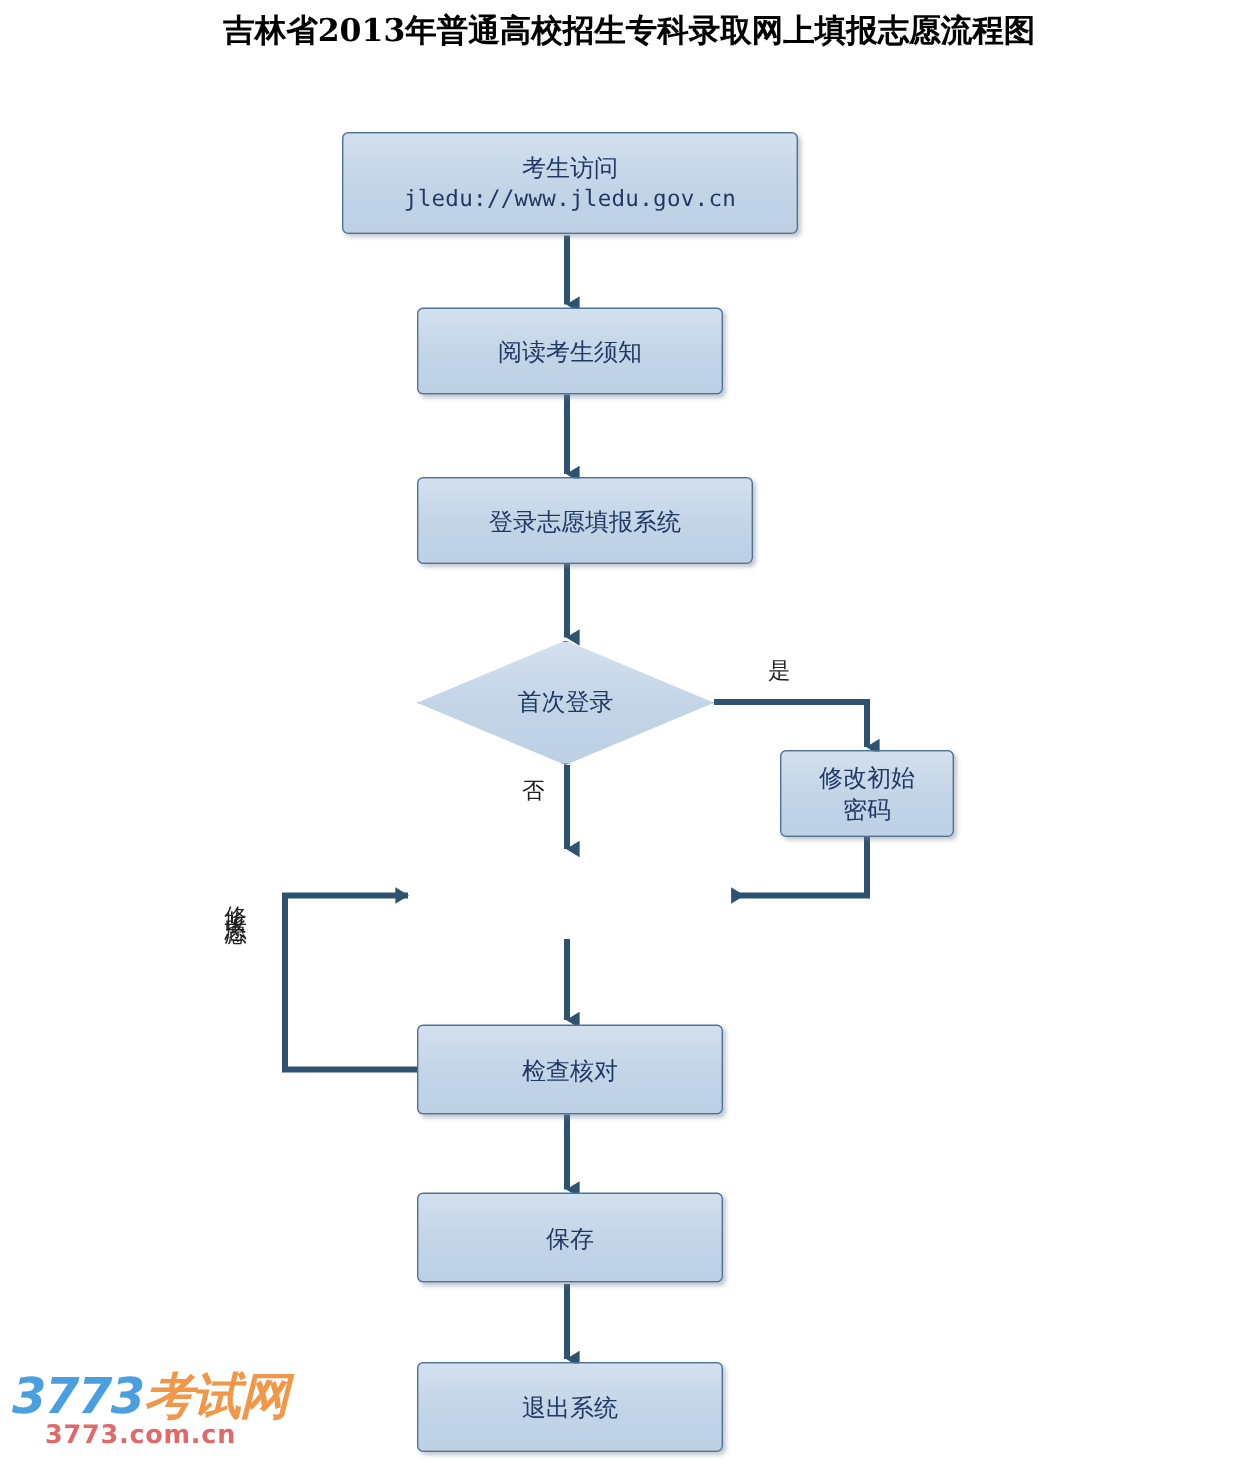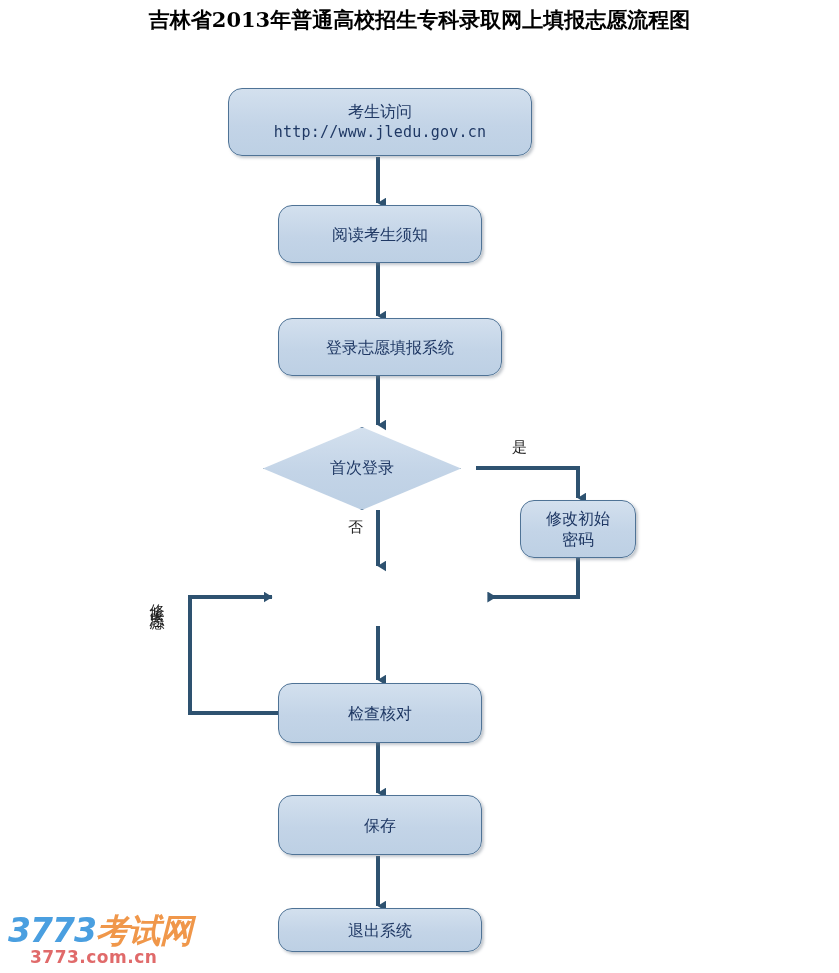--- a/index.html
+++ b/index.html
@@ -45,21 +45,21 @@
     width: 839px;
     height: 973px;
   }
 
   
   .node {
     position: absolute;
     box-sizing: border-box;
     background: linear-gradient(to bottom, #d3e0ee 0%, #c3d4e7 55%, #bdd0e4 100%);
     border: 1px solid #4f7396;
-    border-radius: 14px;
+    border-radius: 4px;
     box-shadow: 2px 2px 3px rgba(120,130,145,0.45);
     display: flex;
     align-items: center;
     justify-content: center;
     text-align: center;
     color: #1f3864;
     font-family: "DejaVu Sans", "Liberation Sans", sans-serif;
     font-size: 16px;
     line-height: 21px;
     z-index: 3;
@@ -178,54 +178,54 @@
     <path d="M278,713 L190,713 L190,597 L272,597" fill="none" stroke="#2e5270" stroke-width="4" marker-end="url(#arrowRight)"></path>
 
     <line x1="378" y1="743" x2="378" y2="793" stroke="#2e5270" stroke-width="4" marker-end="url(#arrowDown)"></line>
 
     <line x1="378" y1="856" x2="378" y2="906" stroke="#2e5270" stroke-width="4" marker-end="url(#arrowDown)"></line>
   </svg>
 
   <div class="node" style="left:228px; top:88px; width:304px; height:68px;">
     <div>
       <span class="line">考生访问</span>
-      <span class="line mono">http://www.jledu.gov.cn</span>
+      <span class="line mono">jledu://www.jledu.gov.cn</span>
     </div>
   </div>
 
   <div class="node" style="left:278px; top:205px; width:204px; height:58px;">
     <span class="line">阅读考生须知</span>
   </div>
 
   <div class="node" style="left:278px; top:318px; width:224px; height:58px;">
     <span class="line">登录志愿填报系统</span>
   </div>
 
-  <div class="decision" style="left:263px; top:427px; width:198px; height:83px;">
+  <div class="decision" style="left:278px; top:427px; width:198px; height:83px;">
     <div class="dm-shape"></div>
     <div class="dm-label">首次登录</div>
   </div>
 
   <div class="node" style="left:520px; top:500px; width:116px; height:58px;">
     <div>
       <span class="line">修改初始</span>
       <span class="line">密码</span>
     </div>
   </div>
 
 
   <div class="node" style="left:278px; top:683px; width:204px; height:60px;">
     <span class="line">检查核对</span>
   </div>
 
   <div class="node" style="left:278px; top:795px; width:204px; height:60px;">
     <span class="line">保存</span>
   </div>
 
-  <div class="node" style="left:278px; top:908px; width:204px; height:44px;">
+  <div class="node" style="left:278px; top:908px; width:204px; height:60px;">
     <span class="line">退出系统</span>
   </div>
 
   <div class="edge-label" style="left:512px; top:438px;">是</div>
 
   <div class="edge-label" style="left:348px; top:518px;">否</div>
 
   <div class="edge-label vertical" style="left:146px; top:592px; height:108px;">修改志愿</div>
 
 </div>

